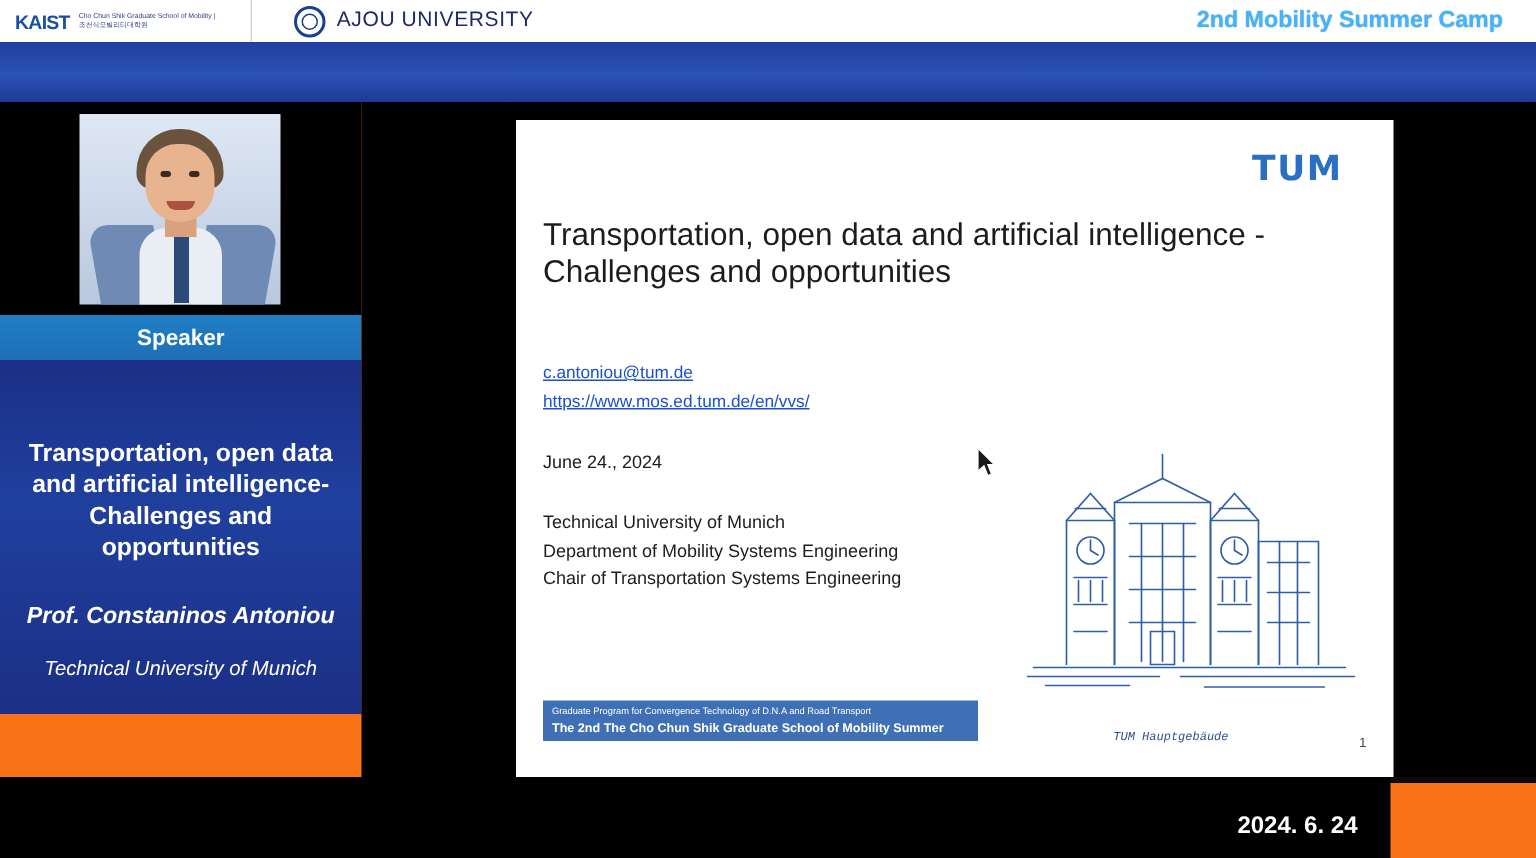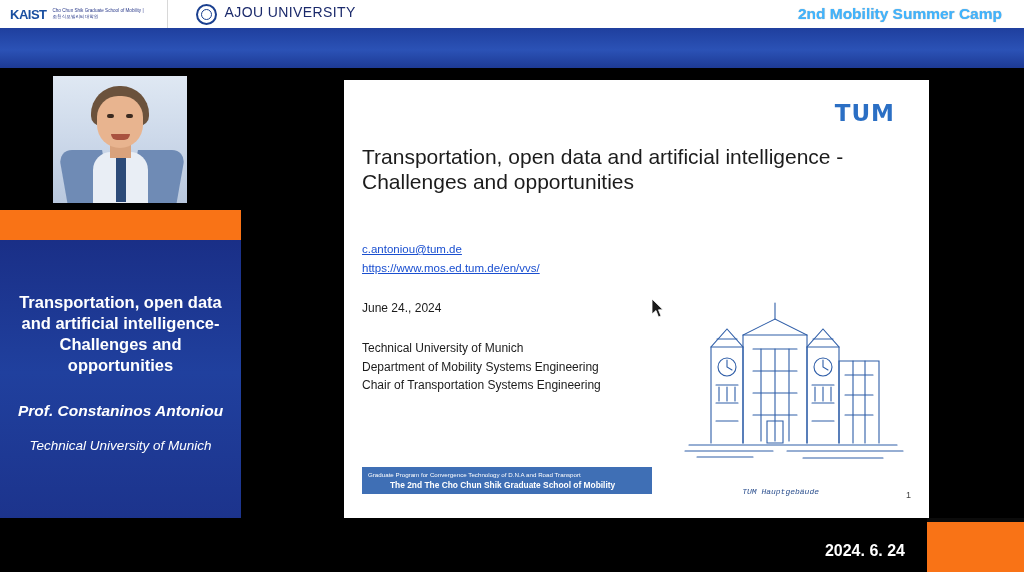--- a/index.html
+++ b/index.html
@@ -80,21 +80,21 @@
   .p-tie{ position:absolute; left:63px; top:82px; width:10px; height:44px;
           background:#2c4a78; }
 
   .speaker-label{
     position:absolute; left:0; top:210px; width:241px; height:30px;
     background:linear-gradient(180deg,#1f7fc4 0%, #1f6fb8 100%);
     color:#fff; font-weight:bold; font-size:15px;
     display:flex; align-items:center; justify-content:center;
   }
   .speaker-info{
-    position:absolute; left:0; top:240px; width:241px; height:332px;
+    position:absolute; left:0; top:240px; width:241px; height:236px;
     background:linear-gradient(180deg,#1a2f87 0%, #20409e 40%, #1b2f86 100%);
     color:#fff; text-align:center; padding:24px 12px 2px;
   }
   .talk-title{
     font-weight:bold; font-size:16.5px; line-height:21px; margin-top:28px;
   }
   .speaker-name{
     margin-top:26px; font-style:italic; font-weight:bold; font-size:15.5px;
   }
   .speaker-affil{
@@ -134,21 +134,21 @@
     position:absolute; left:18px; top:221px; font-size:12px; color:#1c1c1c;
   }
   .slide-affil{
     position:absolute; left:18px; top:259px; font-size:12px; line-height:18.5px; color:#1c1c1c;
   }
   .slide-footer{
     position:absolute; left:18px; bottom:24px; width:290px; height:27px;
     background:#3f6fb5; color:#fff; padding:3px 6px;
   }
   .footer-l1{ font-size:6.2px; line-height:9px; }
-  .footer-l2{ font-size:8.4px; line-height:12px; font-weight:bold;margin-left:22px; }
+  .footer-l2{ font-size:8.4px; line-height:12px; font-weight:bold; }
   .slide-pageno{
     position:absolute; right:18px; bottom:18px; font-size:9px; color:#444;
   }
   
   .sketch{ position:absolute; right:16px; bottom:38px; width:230px; height:205px; }
   .sketch-cap{
     position:absolute; right:110px; bottom:22px;
     font-size:8px; color:#2b4f8e; font-style:italic;
     font-family:Liberation Mono, monospace;
   }
@@ -198,20 +198,21 @@
       <div class="p-tie"></div>
       <div class="p-neck"></div>
       <div class="p-hair"></div>
       <div class="p-face"></div>
       <div class="p-eye-l"></div>
       <div class="p-eye-r"></div>
       <div class="p-mouth"></div>
     </div>
   </div>
 
+  <div class="speaker-label">Speaker</div>
 
   <div class="speaker-info">
     <div class="talk-title">Transportation, open data and artificial intelligence- Challenges and opportunities</div>
     <div class="speaker-name">Prof. Constaninos Antoniou</div>
     <div class="speaker-affil">Technical University of Munich</div>
   </div>
 
   <div class="slide-backdrop"></div>
 
   <div class="slide">

